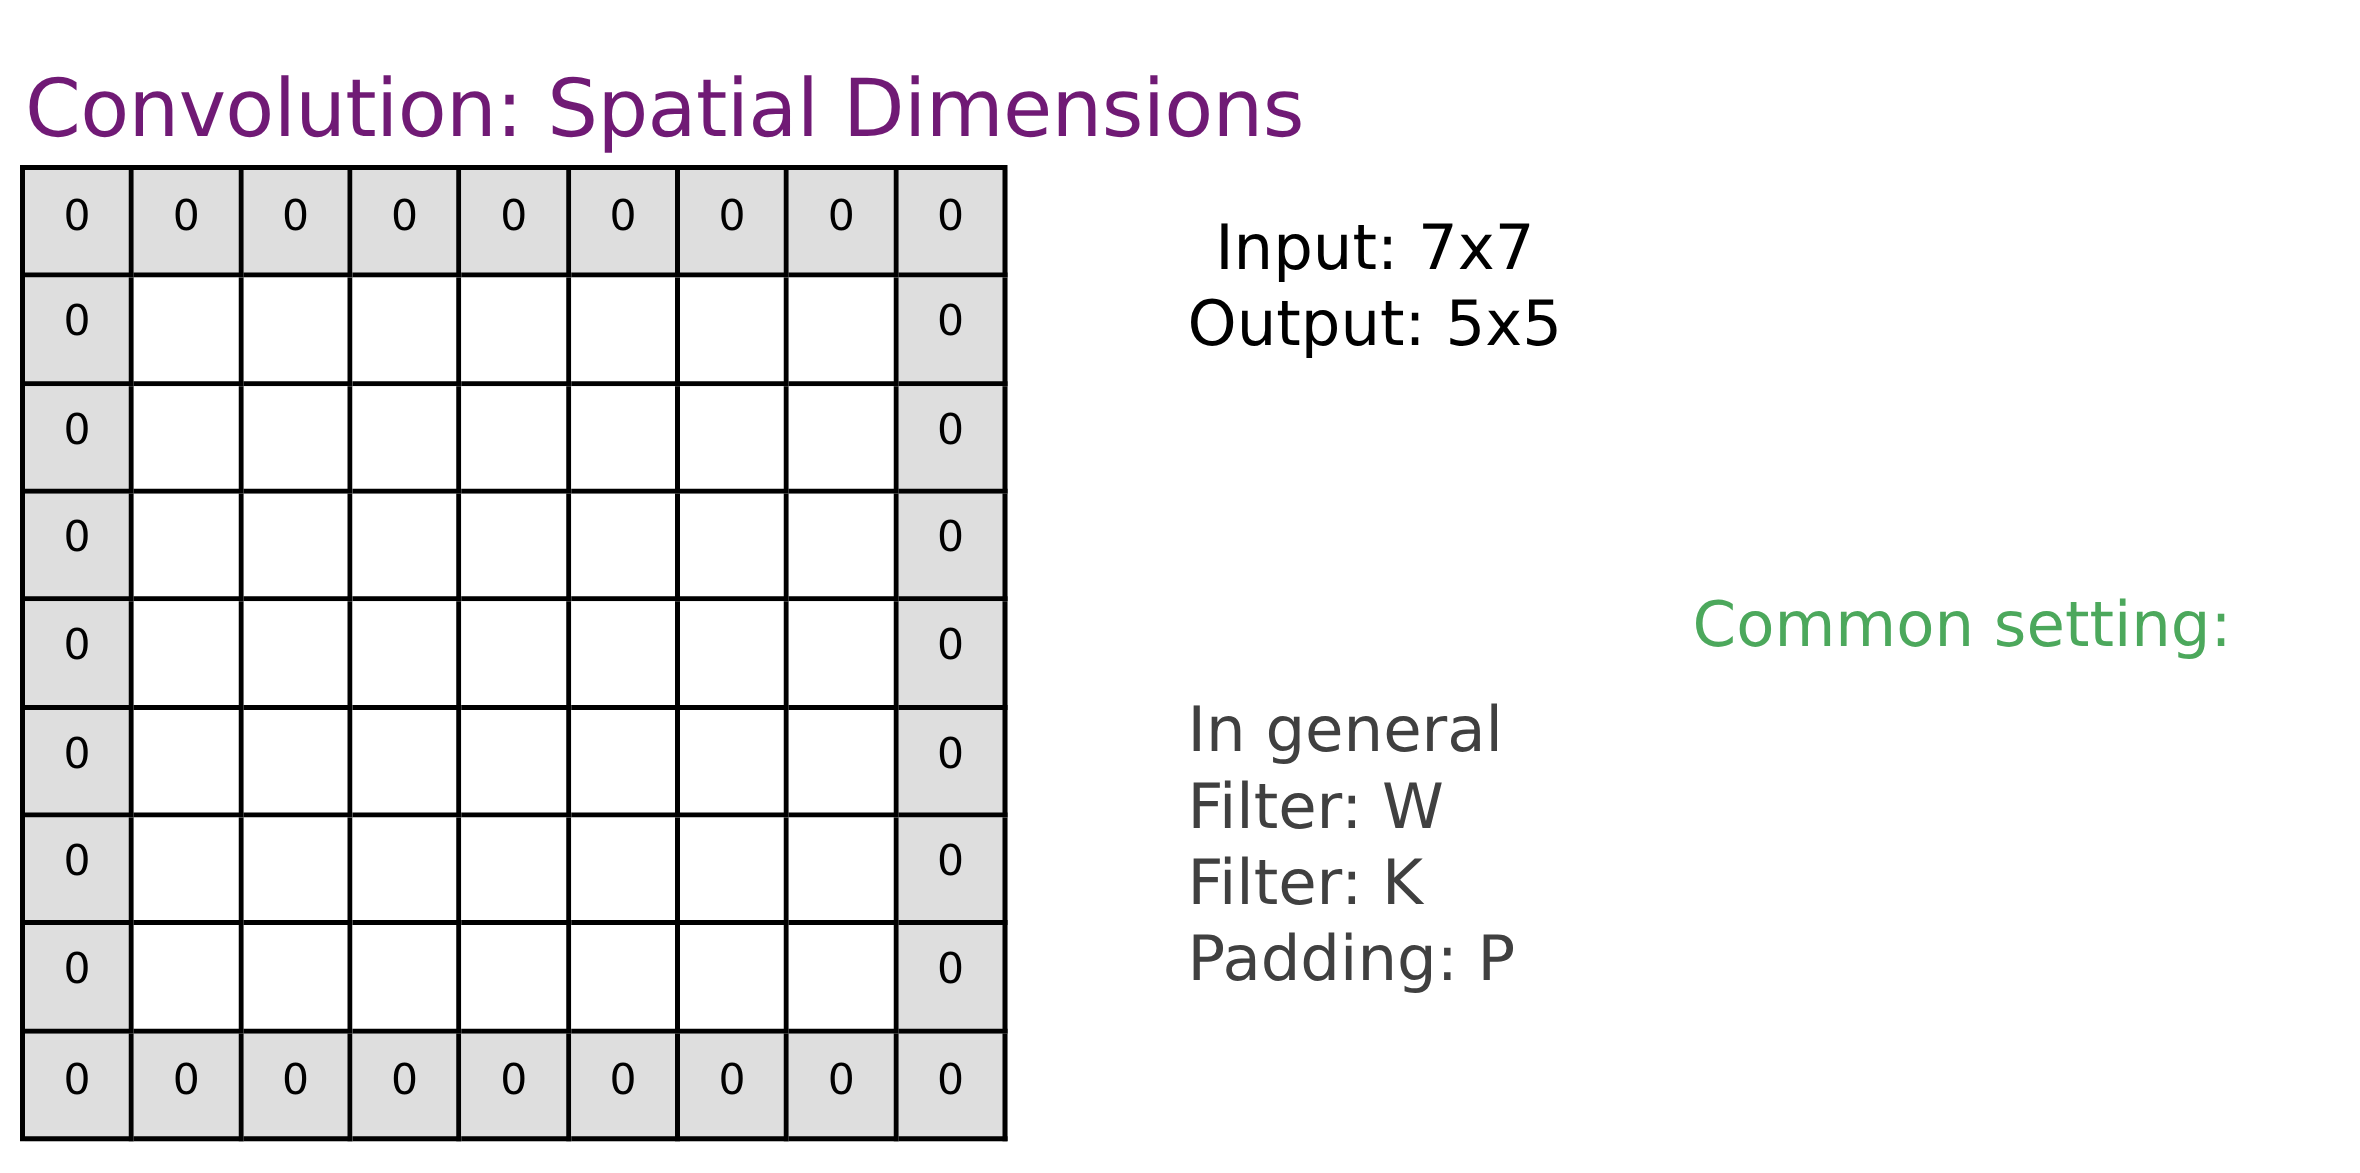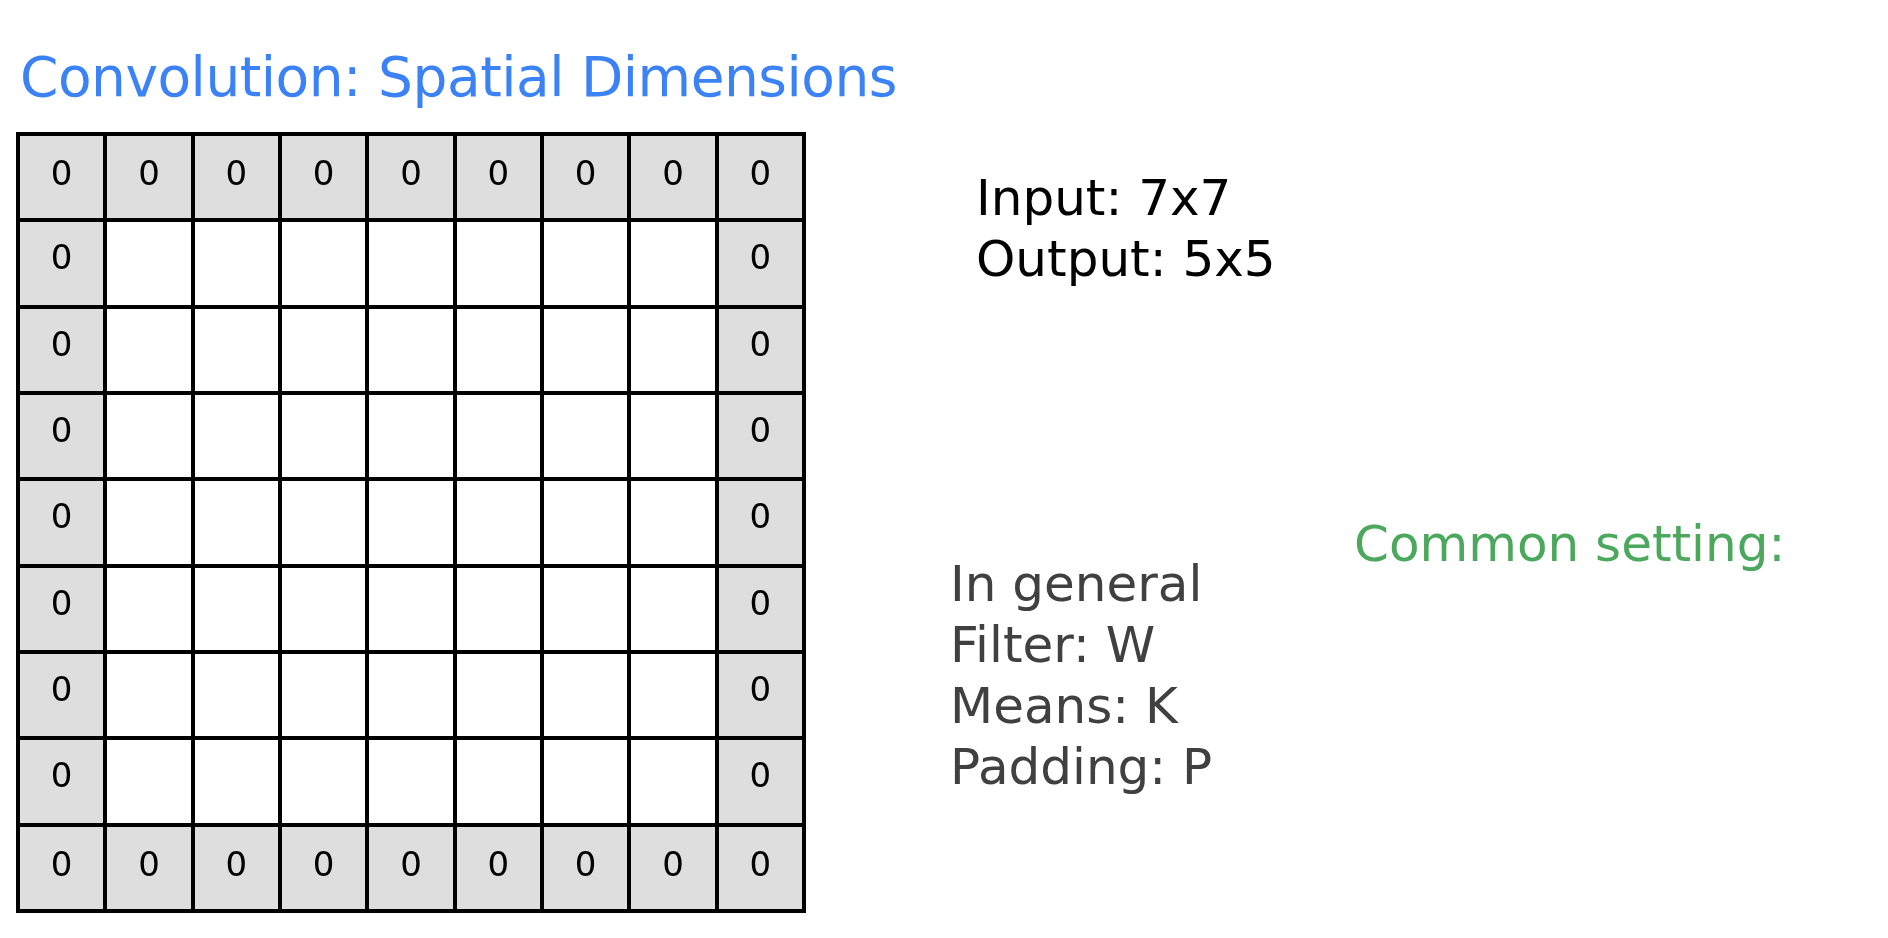--- a/index.html
+++ b/index.html
@@ -14,26 +14,26 @@
     overflow: hidden;
     font-family: "DejaVu Sans", "Liberation Sans", sans-serif;
     color: #000000;
   }
 
   
   #slide-title {
     position: absolute;
     left: 20px;
     top: 12px;
-    font-size: 55px;
+    font-size: 64px;
     line-height: 1.05;
     font-weight: 400;
     letter-spacing: -0.5px;
     white-space: nowrap;
-    color: #3b82f6;
+    color: #701a75;
   }
 
   
   #padding-grid {
     position: absolute;
     left: 16px;
     top: 132px;
     width: 790px;
     height: 781px;
     display: grid;
@@ -71,34 +71,34 @@
   }
 
   
   .text-block {
     position: absolute;
     font-size: 50px;
     line-height: 1.22;
     white-space: nowrap;
   }
   #example-dims {
-    left: 976px;
+    left: 950px;
     top: 168px;
     color: #000000;
+    text-align: center;
   }
   #general-case {
     left: 950px;
     top: 554px;
     color: #404040;
   }
   #common-setting {
     left: 1354px;
     top: 470px;
     color: #4CA85C;
-    margin-top: 44px;
   }
   .text-line {
     display: block;
   }
 </style>
 </head>
 <body>
 
 <h1 id="slide-title">Convolution: Spatial Dimensions</h1>
 
@@ -251,19 +251,19 @@
   </div>
 
 <div class="text-block" id="example-dims">
   <span class="text-line">Input: 7x7</span>
   <span class="text-line">Output: 5x5</span>
 </div>
 
 <div class="text-block" id="general-case">
   <span class="text-line">In general</span>
   <span class="text-line">Filter: W</span>
-  <span class="text-line">Means: K</span>
+  <span class="text-line">Filter: K</span>
   <span class="text-line">Padding: P</span>
 </div>
 
 <div class="text-block" id="common-setting">
   <span class="text-line">Common setting:</span>
 </div>
 
 </body></html>

